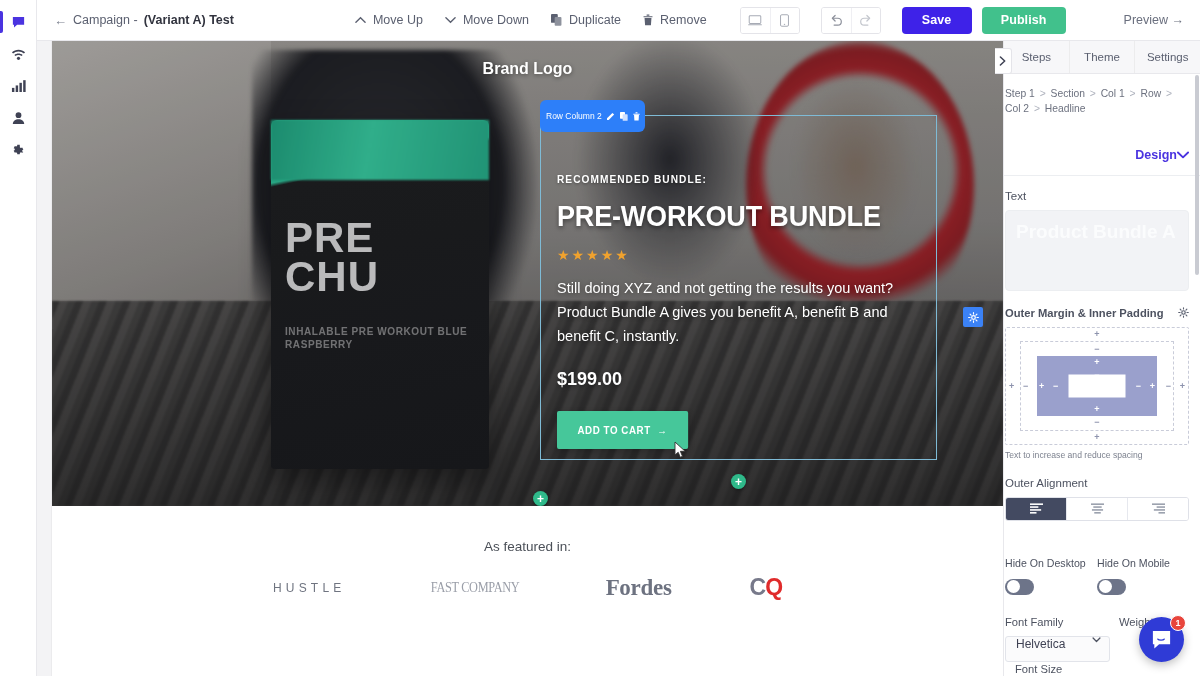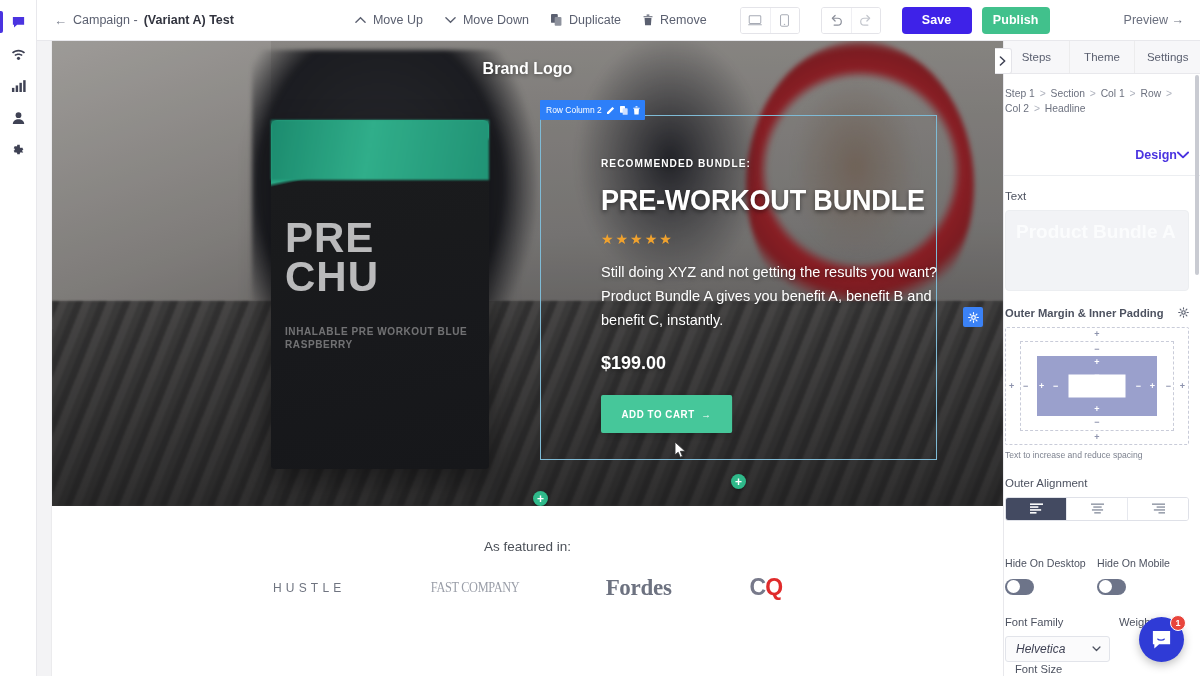--- a/index.html
+++ b/index.html
@@ -80,21 +80,21 @@
   }
   .seg-btn + .seg-btn { border-left: 1px solid #efeff3; }
 
   .btn-save, .btn-publish {
     height: 27px; border-radius: 4px; border: none;
     color: #fff; font-size: 12.5px; font-weight: bold;
     font-family: "Liberation Sans", sans-serif;
     cursor: pointer; letter-spacing: .1px;
   }
   .btn-save { background: #3e22e8; width: 70px; margin-left: 21px; }
-  .btn-publish { background: #41c18c; width: 68px; margin-left: 10px; }
+  .btn-publish { background: #41c18c; width: 84px; margin-left: 10px; }
 
   .preview-link {
     margin-left: auto; margin-right: 16px;
     font-size: 12.5px; color: #6a6f7e; white-space: nowrap; cursor: pointer;
   }
 
   
   .canvas {
     position: absolute; left: 37px; top: 41px;
     width: 966px; height: 635px;
@@ -191,30 +191,30 @@
 
   
   .row-select {
     position: absolute; left: 488px; top: 74px;
     width: 397px; height: 345px;
     border: 1px solid #7fbbd6;
     z-index: 6;
   }
   .row-badge {
     position: absolute; left: -1px; top: -16px;
-    height: 20px; background: #2d7ff9;
+    height: 32px; background: #2d7ff9;
     display: flex; align-items: center; gap: 5px;
     padding: 0 5px 0 6px;
     color: #fff; font-size: 8.5px; white-space: nowrap;
-    border-radius: 1px;
+    border-radius: 6px;
   }
   .row-badge .bi { display: flex; cursor: pointer; }
   .row-badge svg { display: block; }
 
-  .hero-copy { position: absolute; left: 505px; top: 116px; width: 390px; z-index: 7; margin-left: 44px; }
+  .hero-copy { position: absolute; left: 505px; top: 132px; width: 390px; z-index: 7; }
   .kicker {
     color: #fff; font-size: 11.5px; font-weight: bold;
     letter-spacing: 1.2px;
     transform: scaleX(.88); transform-origin: left center;
     text-shadow: 0 1px 3px rgba(0,0,0,.4);
   }
   .headline {
     margin-top: 16px;
     color: #fff; font-size: 30px; font-weight: bold;
     letter-spacing: -.2px; line-height: 1;
@@ -393,23 +393,23 @@
     width: 13px; height: 13px; border-radius: 50%; background: #fff;
   }
 
   .ff-row { display: flex; margin-top: 21px; }
   .ff-col { width: 57%; }
   .wt-col { width: 43%; padding-left: 9px; }
   .ff-label, .wt-label { font-size: 11.2px; color: #4d5260; }
   .select {
     margin-top: 8px; height: 26px;
     border: 1px solid #e2e4ea; border-radius: 3px; background: #fbfbfc;
-    display: flex; align-items: center; justify-content: space-between;
+    display: flex; justify-content: space-between;
     padding: 0 8px 0 10px;
-    font-size: 12px; color: #3f4254; cursor: pointer; font-style: italic;
+    font-size: 12px; color: #3f4254; cursor: pointer;
   }
   .fontsize-label {
     position: absolute; left: 11px; bottom: 1px;
     font-size: 11.2px; color: #4d5260;
   }
 
   .scrollbar {
     position: absolute; right: 1px; top: 34px;
     width: 4px; height: 200px; border-radius: 2px; background: #c9cbd2;
     z-index: 22; cursor: pointer;

